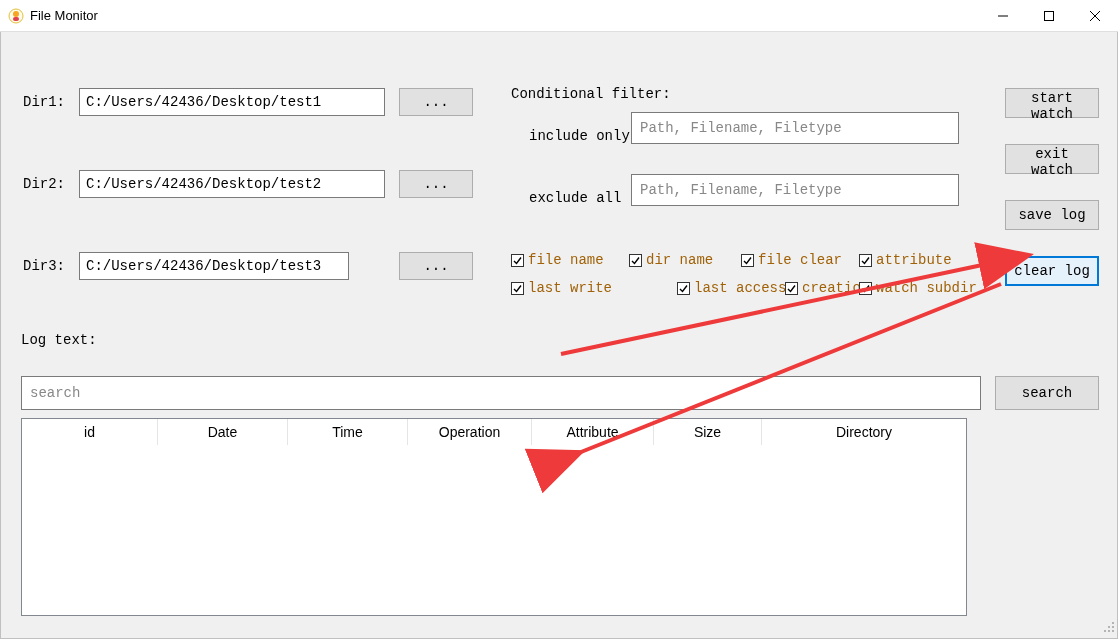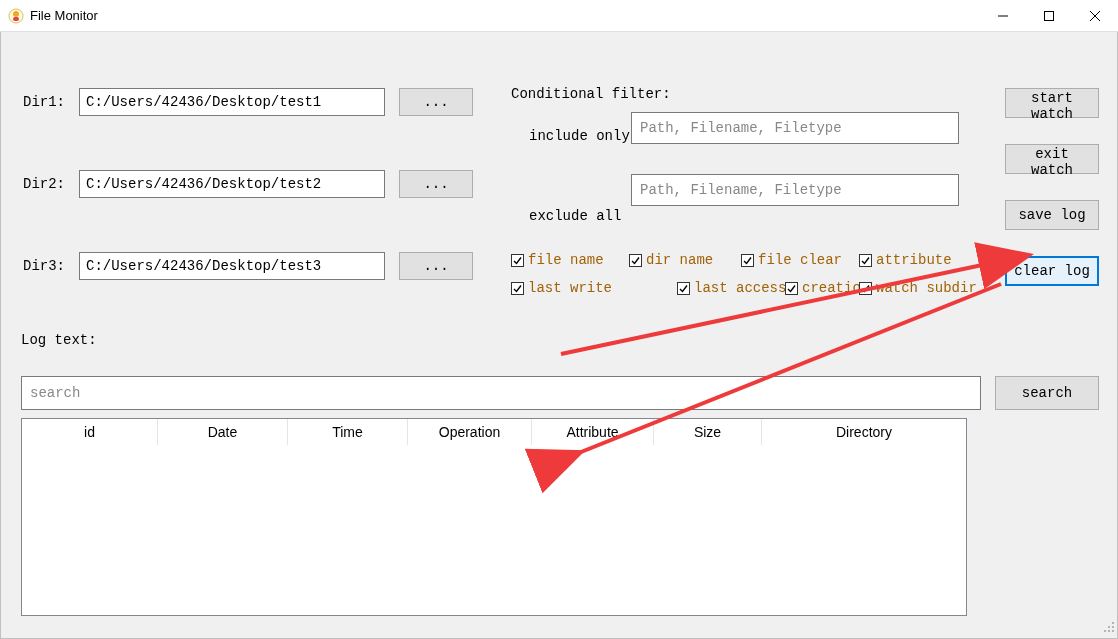--- a/index.html
+++ b/index.html
@@ -242,29 +242,29 @@
 
   <span class="lbl mono" style="left:22px; top:62px;">Dir1:</span>
   <input class="path-input" style="left: 78px; top: 56px; width: 306px;" value="C:/Users/42436/Desktop/test1">
   <button class="browse-btn" style="left:398px; top:56px;">...</button>
 
   <span class="lbl mono" style="left:22px; top:144px;">Dir2:</span>
   <input class="path-input" style="left: 78px; top: 138px; width: 306px;" value="C:/Users/42436/Desktop/test2">
   <button class="browse-btn" style="left:398px; top:138px;">...</button>
 
   <span class="lbl mono" style="left:22px; top:226px;">Dir3:</span>
-  <input class="path-input" style="left: 78px; top: 220px; width: 306px;" value="C:/Users/42436/Desktop/test3">
+  <input class="path-input" style="left: 78px; top: 220px; width: 270px;" value="C:/Users/42436/Desktop/test3">
   <button class="browse-btn" style="left:398px; top:220px;">...</button>
 
   <span class="lbl mono" style="left:510px; top:54px;">Conditional filter:</span>
 
   <span class="lbl mono" style="left:528px; top:96px;">include only</span>
   <input class="filter-input" style="left: 630px; top: 80px; width: 328px;" placeholder="Path, Filename, Filetype">
 
-  <span class="lbl mono" style="left:528px; top:176px;">exclude  all</span>
+  <span class="lbl mono" style="left:528px; top:158px;">exclude  all</span>
   <input class="filter-input" style="left: 630px; top: 142px; width: 328px;" placeholder="Path, Filename, Filetype">
 
   <div class="cb-wrap" style="left:510px; top:220px;">
     <span class="cb">
         <svg width="11" height="11" viewBox="0 0 11 11">
           <polyline points="2,6 4.5,8.5 9,2.5" fill="none" stroke="#000" stroke-width="1.4"></polyline>
         </svg>
       </span>
     <span>file name</span>
   </div>

